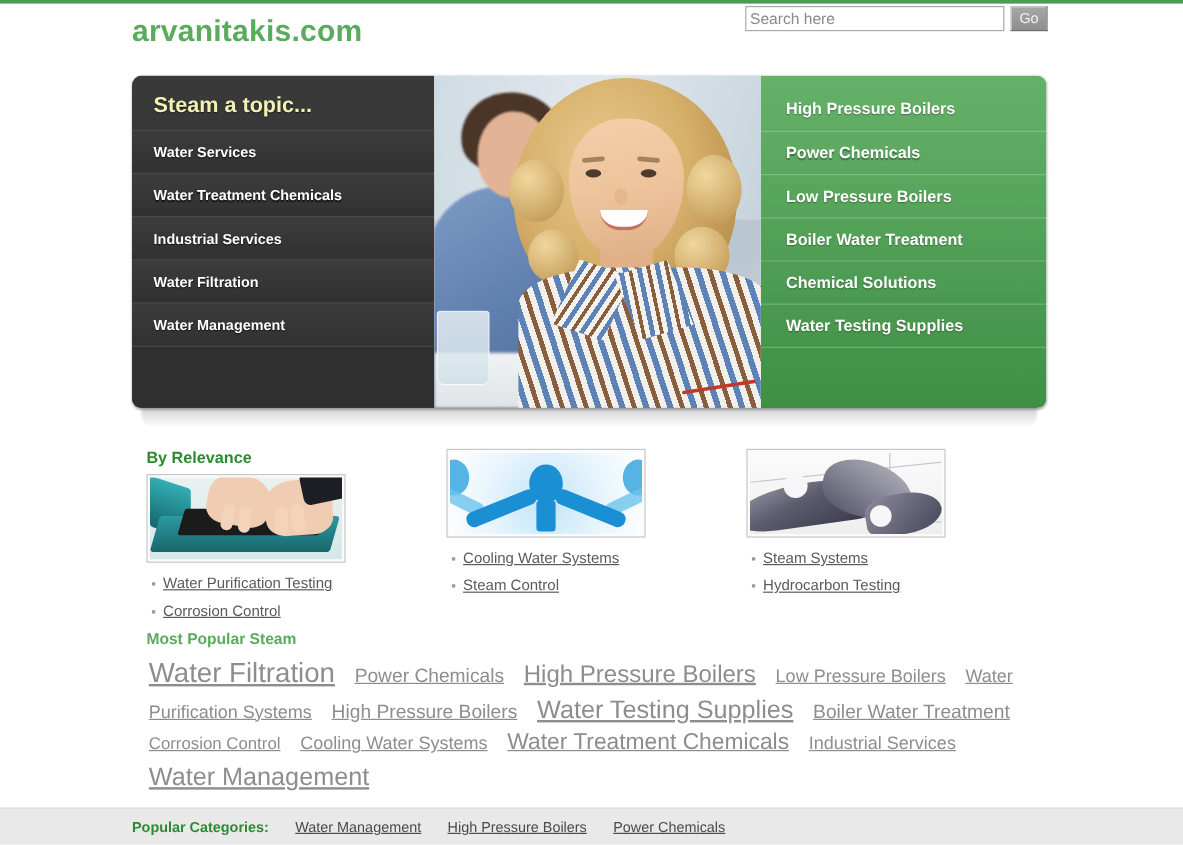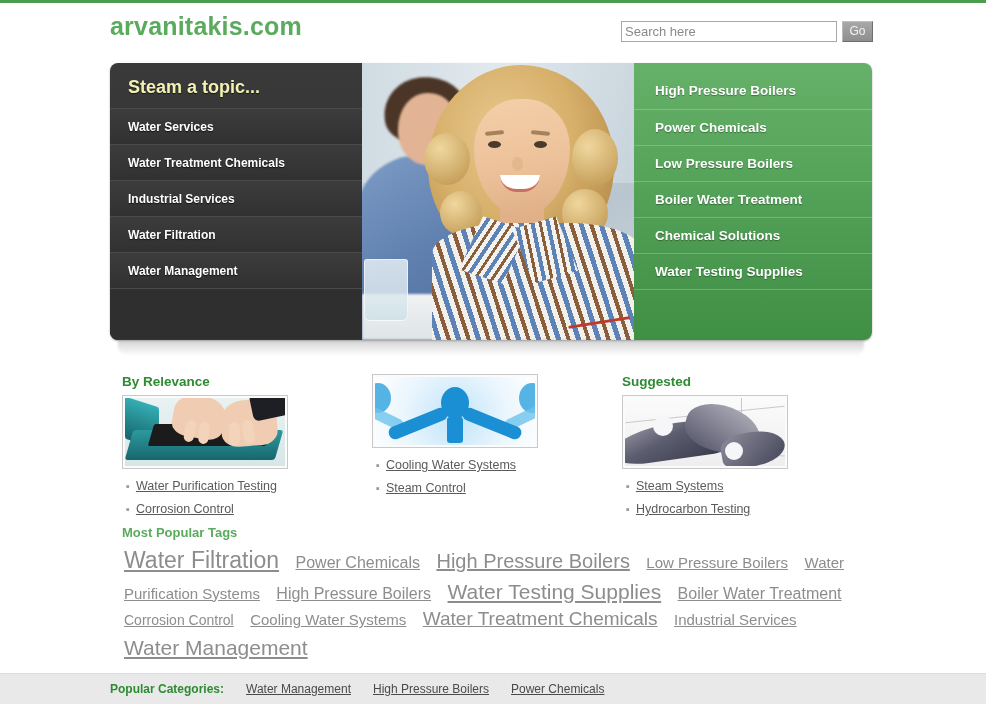--- a/index.html
+++ b/index.html
@@ -28,21 +28,21 @@
     width: 986px; height: 52px;
   }
   .logo {
     position: absolute; left: 110px; top: 9px;
     font-size: 25px; font-weight: bold;
     color: #5aab5e;
     letter-spacing: 0.2px;
     white-space: nowrap;
   }
   .search-wrap {
-    position: absolute; left: 621px; top: 18px;
+    position: absolute; left: 621px; top: 2px;
     display: flex; align-items: flex-start;
   }
   .search-input {
     width: 216px; height: 21px;
     border: 1px solid #a9a9a9;
     background: #ffffff;
     font-family: "Liberation Sans", sans-serif;
     font-size: 13px;
     color: #222;
     padding: 1px 3px;
@@ -563,21 +563,20 @@
           <span class="col-link">Cooling Water Systems</span>
         </div>
         <div class="col-link-row">
           <span class="bullet">▪</span>
           <span class="col-link">Steam Control</span>
         </div>
       </div>
     </div>
 
     <div class="col">
-      <div class="col-title">Suggested</div>
       <div class="thumb">
         <div class="thumb-inner t3">
           <div class="line l1"></div>
           <div class="line l2"></div>
           <div class="line l3"></div>
           <div class="wave w1"></div>
           <div class="wave w2"></div>
           <div class="wave w3"></div>
           <div class="knob k1"></div>
           <div class="knob k2"></div>
@@ -590,21 +589,21 @@
         </div>
         <div class="col-link-row">
           <span class="bullet">▪</span>
           <span class="col-link">Hydrocarbon Testing</span>
         </div>
       </div>
     </div>
   </div>
 
   <div class="tags-section">
-    <div class="tags-title">Most Popular Tags</div>
+    <div class="tags-title">Most Popular Steam</div>
     <div class="tag-cloud" id="tag-cloud"><span class="tag" style="font-size: 23px;">Water Filtration</span> <span class="tag" style="font-size: 16px;">Power Chemicals</span> <span class="tag" style="font-size: 20px;">High Pressure Boilers</span> <span class="tag" style="font-size: 15px;">Low Pressure Boilers</span> <span class="tag" style="font-size: 15px;">Water</span> <span class="tag" style="font-size: 15px;">Purification Systems</span> <span class="tag" style="font-size: 16px;">High Pressure Boilers</span> <span class="tag" style="font-size: 21px;">Water Testing Supplies</span> <span class="tag" style="font-size: 16px;">Boiler Water Treatment</span> <span class="tag" style="font-size: 14px;">Corrosion Control</span> <span class="tag" style="font-size: 15px;">Cooling Water Systems</span> <span class="tag" style="font-size: 19px;">Water Treatment Chemicals</span> <span class="tag" style="font-size: 15px;">Industrial Services</span> <span class="tag" style="font-size: 21px;">Water Management</span> </div>
   </div>
 
   <div class="footer">
     <span class="footer-label">Popular Categories:</span>
     <span class="footer-link">Water Management</span>
     <span class="footer-link">High Pressure Boilers</span>
     <span class="footer-link">Power Chemicals</span>
   </div>
 

